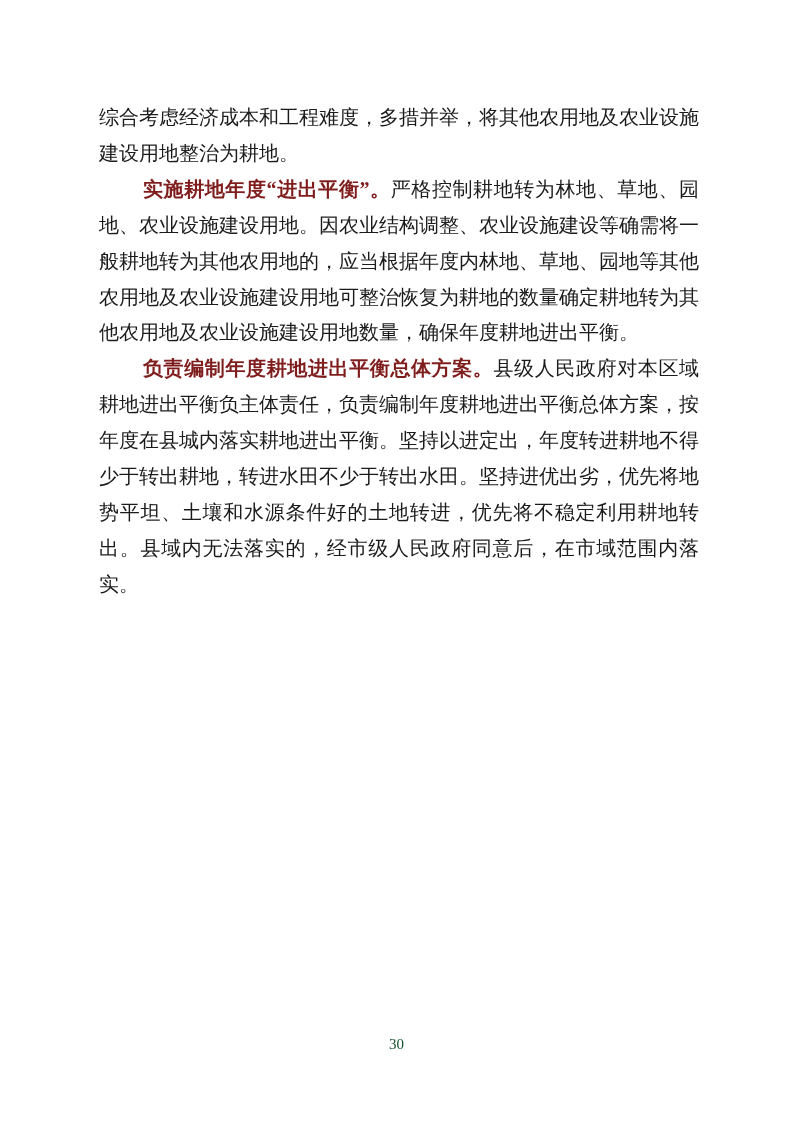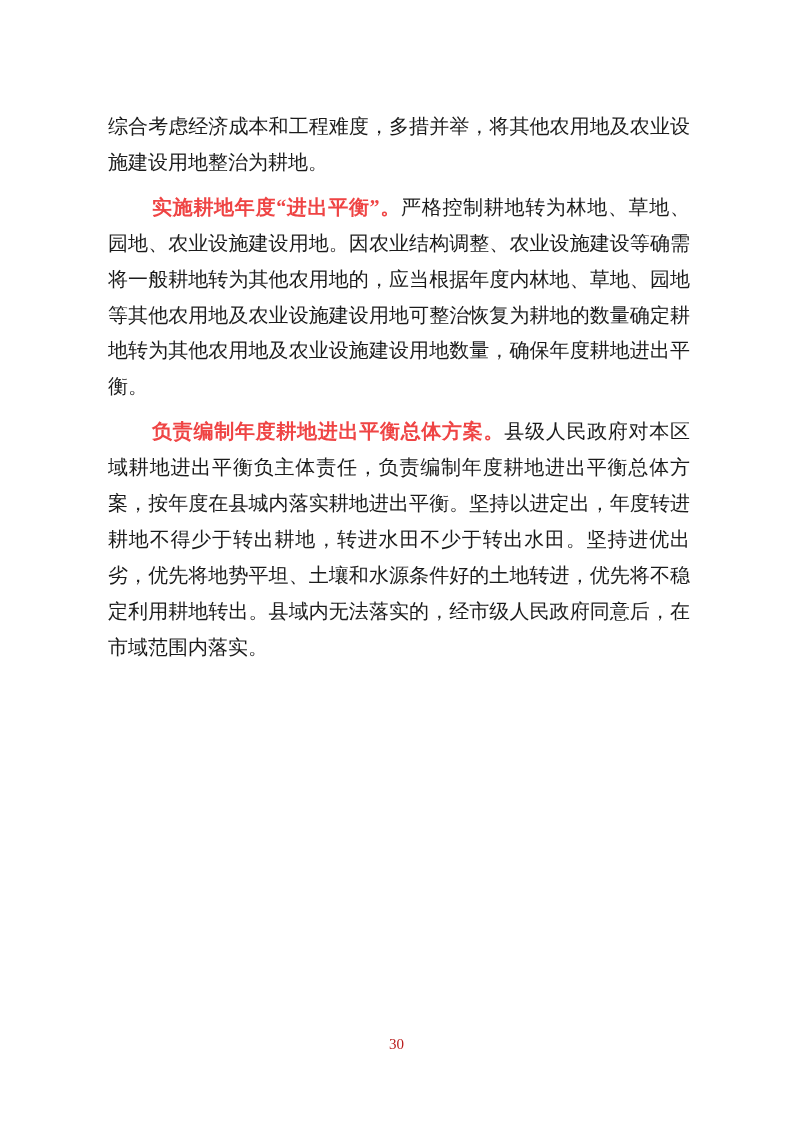--- a/index.html
+++ b/index.html
@@ -22,45 +22,45 @@
     height: 1122px;
     background: #ffffff;
   }
   .content {
     position: absolute;
     left: 99px;
     top: 100px;
     width: 600px;
   }
   .para {
-    margin: 9px;
+    margin: 0;
     padding: 0;
     font-size: 20px;
     line-height: 35.9px;
     color: #1b1b1b;
     text-align: justify;
     text-justify: inter-character;
     letter-spacing: 0;
   }
   .para.indent {
     text-indent: 44px;
   }
   .lead {
     font-weight: 700;
-    color: #ef4444;
+    color: #7f1d1d;
   }
   .page-number {
     position: absolute;
     top: 1034px;
     left: 0;
     width: 793px;
     text-align: center;
     font-size: 15px;
     line-height: 20px;
-    color: #b91c1c;
+    color: #14532d;
     font-family: "Liberation Serif", "DejaVu Serif", serif;
   }
 </style>
 </head>
 <body>
 
 <div class="page">
   <div class="content">
 
     <p class="para"><span class="body-text">综合考虑经济成本和工程难度，多措并举，将其他农用地及农业设施建设用地整治为耕地。</span></p>

